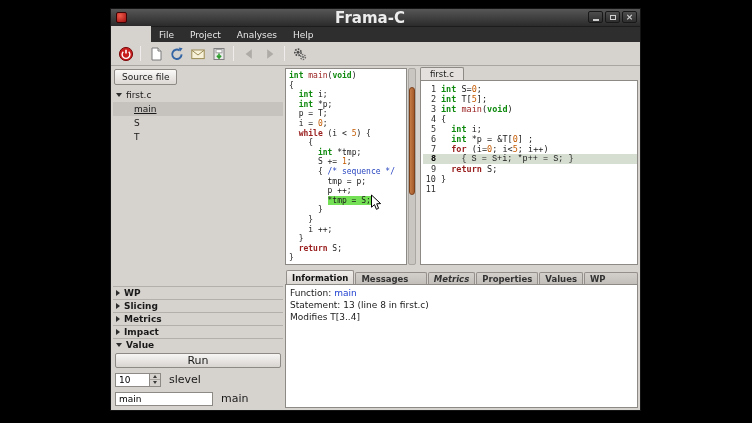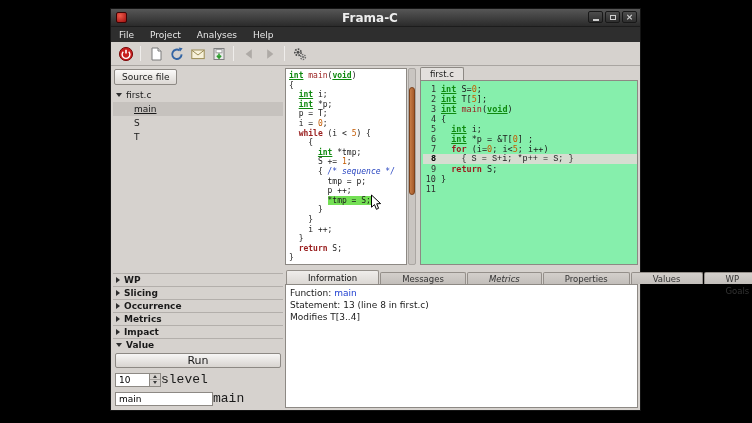--- a/index.html
+++ b/index.html
@@ -8,30 +8,30 @@
 
   .window { position:absolute; left:110px; top:8px; width:531px; height:403px;
             background:#d6d2ce; border:1px solid #141414; color:#1a1a1a; font-size:9px; }
 
   
   .titlebar { height:17px; background:linear-gradient(#565656,#2b2b2b); position:relative;
               display:flex; align-items:center; }
   .app-icon { width:11px; height:11px; margin-left:5px; border-radius:2px;
               background:radial-gradient(circle at 35% 30%, #ef5a4a, #9c0f0f); border:1px solid #3c0404; z-index:2;}
   .win-title { position:absolute; left:0; right:11px; text-align:center; color:#ededed;
-               font-weight:bold; font-size:12px; }
+               font-weight:bold; font-size:15px; }
   .win-buttons { position:absolute; right:3px; top:2px; display:flex; gap:2px; z-index:2;}
   .wbtn { width:15px; height:12px; background:linear-gradient(#4d4d4d,#2e2e2e); border:1px solid #181818;
           border-radius:2px; display:flex; align-items:center; justify-content:center; }
   .glyph-min { width:6px; height:2px; background:#cfcfcf; margin-top:5px; }
   .glyph-max { width:6px; height:5px; border:1px solid #cfcfcf; }
   .glyph-close { color:#cfcfcf; font-size:9px; line-height:9px; font-weight:bold; }
 
   
-  .menubar { height:16px; background:#2e2e2e; display:flex; border-top:1px solid #1c1c1c; }
+  .menubar { height:16px; background:#2e2e2e; display:flex; border-top:1px solid #1c1c1c;margin-left:40px; }
   .menu-item { padding:0 8px; line-height:16px; color:#e8e8e8; font-size:9px; }
 
   
   .toolbar { height:24px; background:#d6d2ce; border-bottom:1px solid #a9a5a1;
              display:flex; align-items:center; padding-left:4px; }
   .tbtn { width:21px; height:20px; display:flex; align-items:center; justify-content:center; border-radius:2px; }
   .tbtn.disabled { opacity:.9; }
   .tsep { width:1px; height:15px; background:#aeaaa6; border-right:1px solid #efedeb; margin:0 4px; }
 
   
@@ -61,63 +61,63 @@
   .spin-val { flex:1; border:none; outline:none; font-size:9px; padding-left:3px; width:30px;
               font-family:inherit; background:transparent; }
   .spin-btns { width:11px; border-left:1px solid #8d8984; background:#d6d2ce;
                display:flex; flex-direction:column; }
   .spin-cell { flex:1; display:flex; align-items:center; justify-content:center; }
   .spin-cell.up { border-bottom:1px solid #a9a5a1; }
   .arr-up { width:0;height:0;border-left:2.5px solid transparent;border-right:2.5px solid transparent;
             border-bottom:3.5px solid #3a3a3a; }
   .arr-dn { width:0;height:0;border-left:2.5px solid transparent;border-right:2.5px solid transparent;
             border-top:3.5px solid #3a3a3a; }
-  .field-label { font-size:13px;font-family:Liberation Mono, monospace; }
+  .field-label { margin-left:8px; font-size:11px; }
   .entry { width:98px; height:14px; background:#fff; border:1px solid #8d8984; font-size:9px;
            padding-left:3px; font-family:inherit; outline:none; }
 
   
   .main-area { position:absolute; left:174px; top:0; right:2px; bottom:2px; }
 
   .code-row { position:absolute; top:0; left:0; right:0; height:201px; }
   .cil-pane { position:absolute; left:0; top:1px; width:122px; bottom:3px;
               background:#fff; border:1px solid #8d8984; overflow:hidden; }
   .cil-scroll { position:absolute; left:123px; top:1px; width:8px; bottom:3px;
                 background:#c9c5c1; border:1px solid #aaa6a2; border-radius:2px; }
   .cil-scroll .thumb { position:absolute; left:0px; right:0px; top:18px; height:108px;
                 background:linear-gradient(90deg,#c67c46,#a55a2a); border:1px solid #7c421c; border-radius:3px; }
 
   .src-pane { position:absolute; left:135px; top:0; right:0; bottom:3px; }
   .src-tab { position:absolute; top:0; left:0; height:13px; padding:0 9px; line-height:13px; font-size:8.5px;
              background:#e3e0dd; border:1px solid #8d8984; border-bottom:none; border-radius:2px 2px 0 0; z-index:2;}
   .src-code-wrap { position:absolute; top:13px; left:0; right:0; bottom:0;
-                   background:#86efac; border:1px solid #8d8984; overflow:hidden; }
+                   background:#ffffff; border:1px solid #8d8984; overflow:hidden; }
 
   .code { font-family:"DejaVu Sans Mono","Liberation Mono",monospace; white-space:pre; }
   #cil-code { font-size:8px; line-height:9.6px; padding:2px 0 0 3px; }
   #src-code { font-size:8.5px; line-height:10px; padding:3px 0 0 2px; }
   .code-line { min-height:1em; }
   .code-line.band { background:#d6ddd1;font-family:Liberation Mono, monospace; }
   .lnum { display:inline-block; width:13px; text-align:right; margin-right:5px; color:#2f2f2f; }
   .lnum.boldnum { font-weight:bold; color:#000; }
-  .tok-t { color:#0f8a0f; font-weight:bold;text-decoration:underline; }
+  .tok-t { color:#0f8a0f; font-weight:bold; }
   .tok-k { color:#9a2020; font-weight:bold; }
   .tok-n { color:#c45a00; }
-  .tok-c { color:#2946c0; font-style:italic; }
+  .tok-c { color:#2946c0; }
   .tok-f { color:#9a2020; }
   .tok-s { background:#74e055; }
 
   .mouse-cursor { position:absolute; left:84px; top:125px; z-index:5; }
 
   
   .bottom-pane { position:absolute; top:203px; left:0; right:0; bottom:0; }
   .tabs-row { height:14px; display:flex; align-items:flex-end; gap:1px; padding-left:1px; }
-  .tab { height:12px; line-height:12px; padding:0 21px; font-size:8.5px; color:#333;
+  .tab { height:12px; line-height:12px; padding:0 5px; font-size:8.5px; color:#333;
          background:linear-gradient(#d3cfcb,#c2beba); border:1px solid #948f8a; border-bottom:none;
-         border-radius:2px 2px 0 0; }
+         border-radius:2px 2px 0 0;font-weight:bold; }
   .tab.active { height:14px; line-height:14px; background:linear-gradient(#efedeb,#dcd8d4); color:#111; }
   .tab.italic { font-style:italic; }
   .info-area { position:absolute; top:14px; left:0; right:0; bottom:0; background:#fff;
                border:1px solid #8d8984; padding:2px 4px; font-size:9px; line-height:12px; }
   .fn-link { color:#1f3fd0; }
 </style>
 </head>
 <body>
 
 <div class="window">
@@ -219,24 +219,20 @@
 
       <div class="accordion">
         <div id="acc-headers">
             <div class="acc-header">
               <span class="tri-right"></span>
               <span>WP</span>
             </div>
             <div class="acc-header">
               <span class="tri-right"></span>
               <span>Slicing</span>
-            </div>
-            <div class="acc-header">
-              <span class="tri-right"></span>
-              <span>Occurrence</span>
             </div>
             <div class="acc-header">
               <span class="tri-right"></span>
               <span>Metrics</span>
             </div>
             <div class="acc-header">
               <span class="tri-right"></span>
               <span>Impact</span>
             </div>
             <div class="acc-header">

